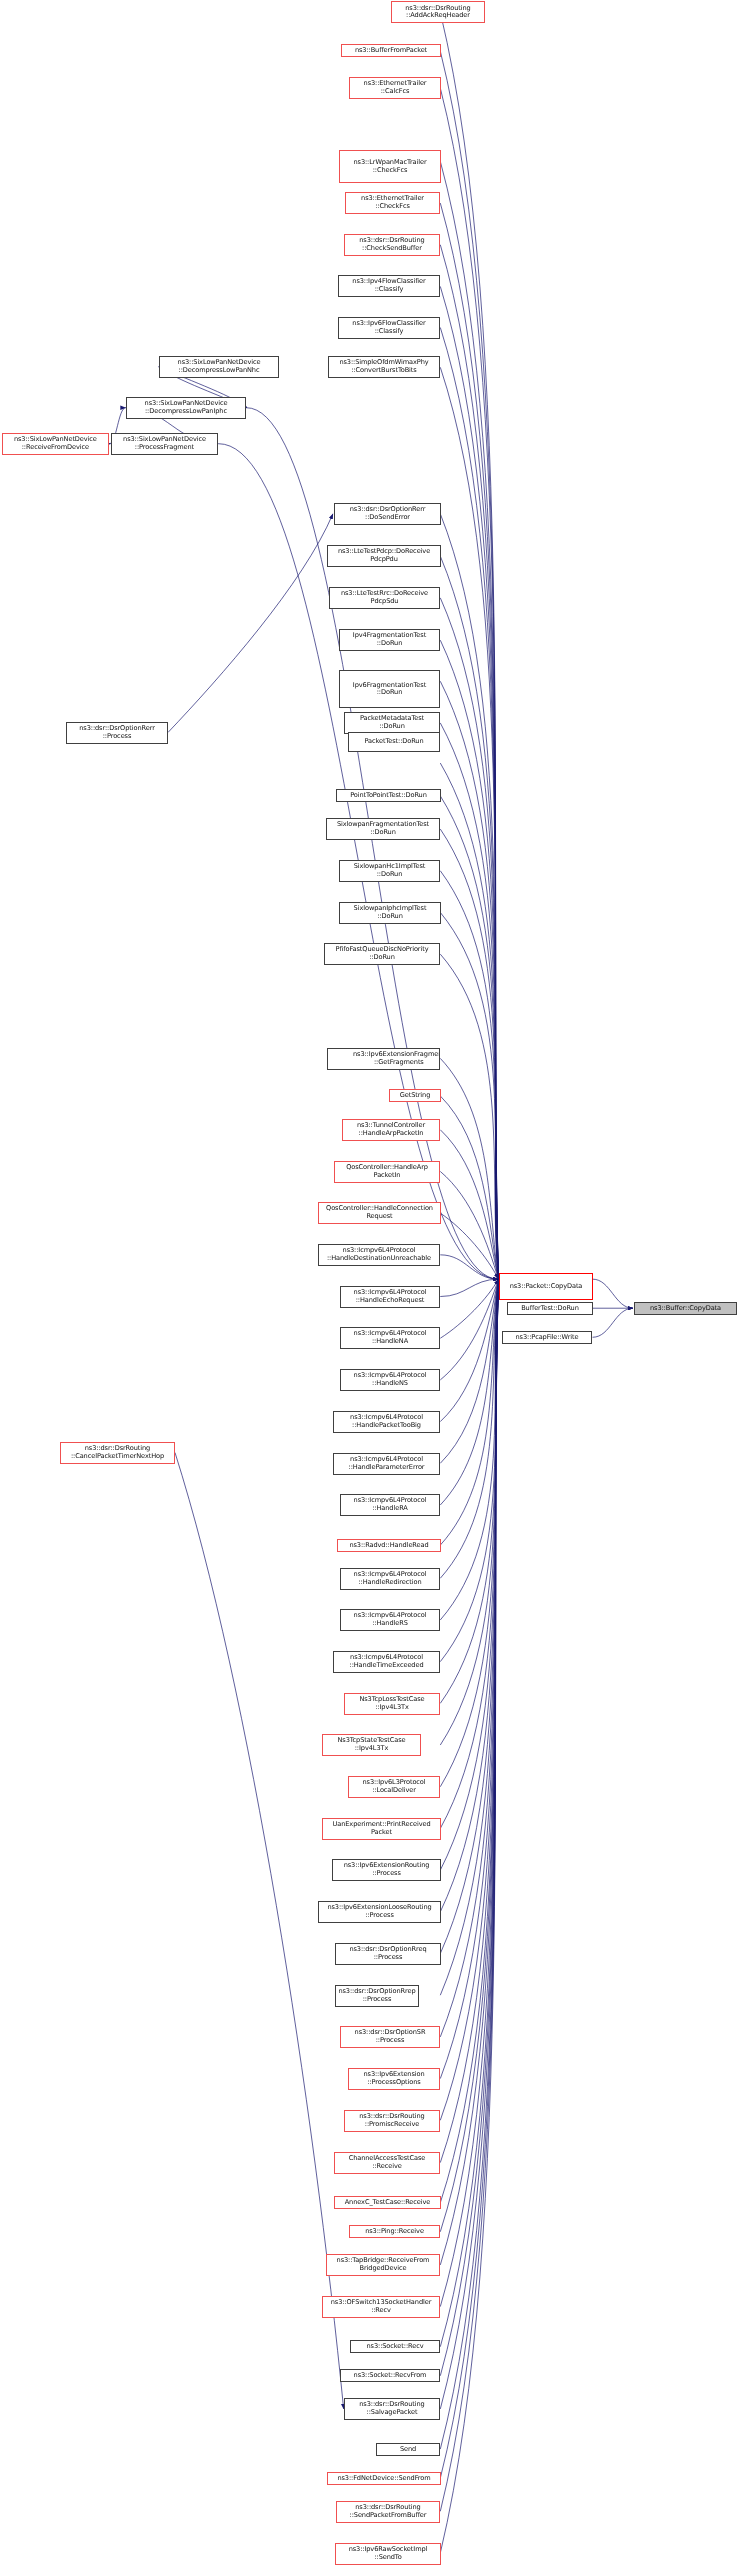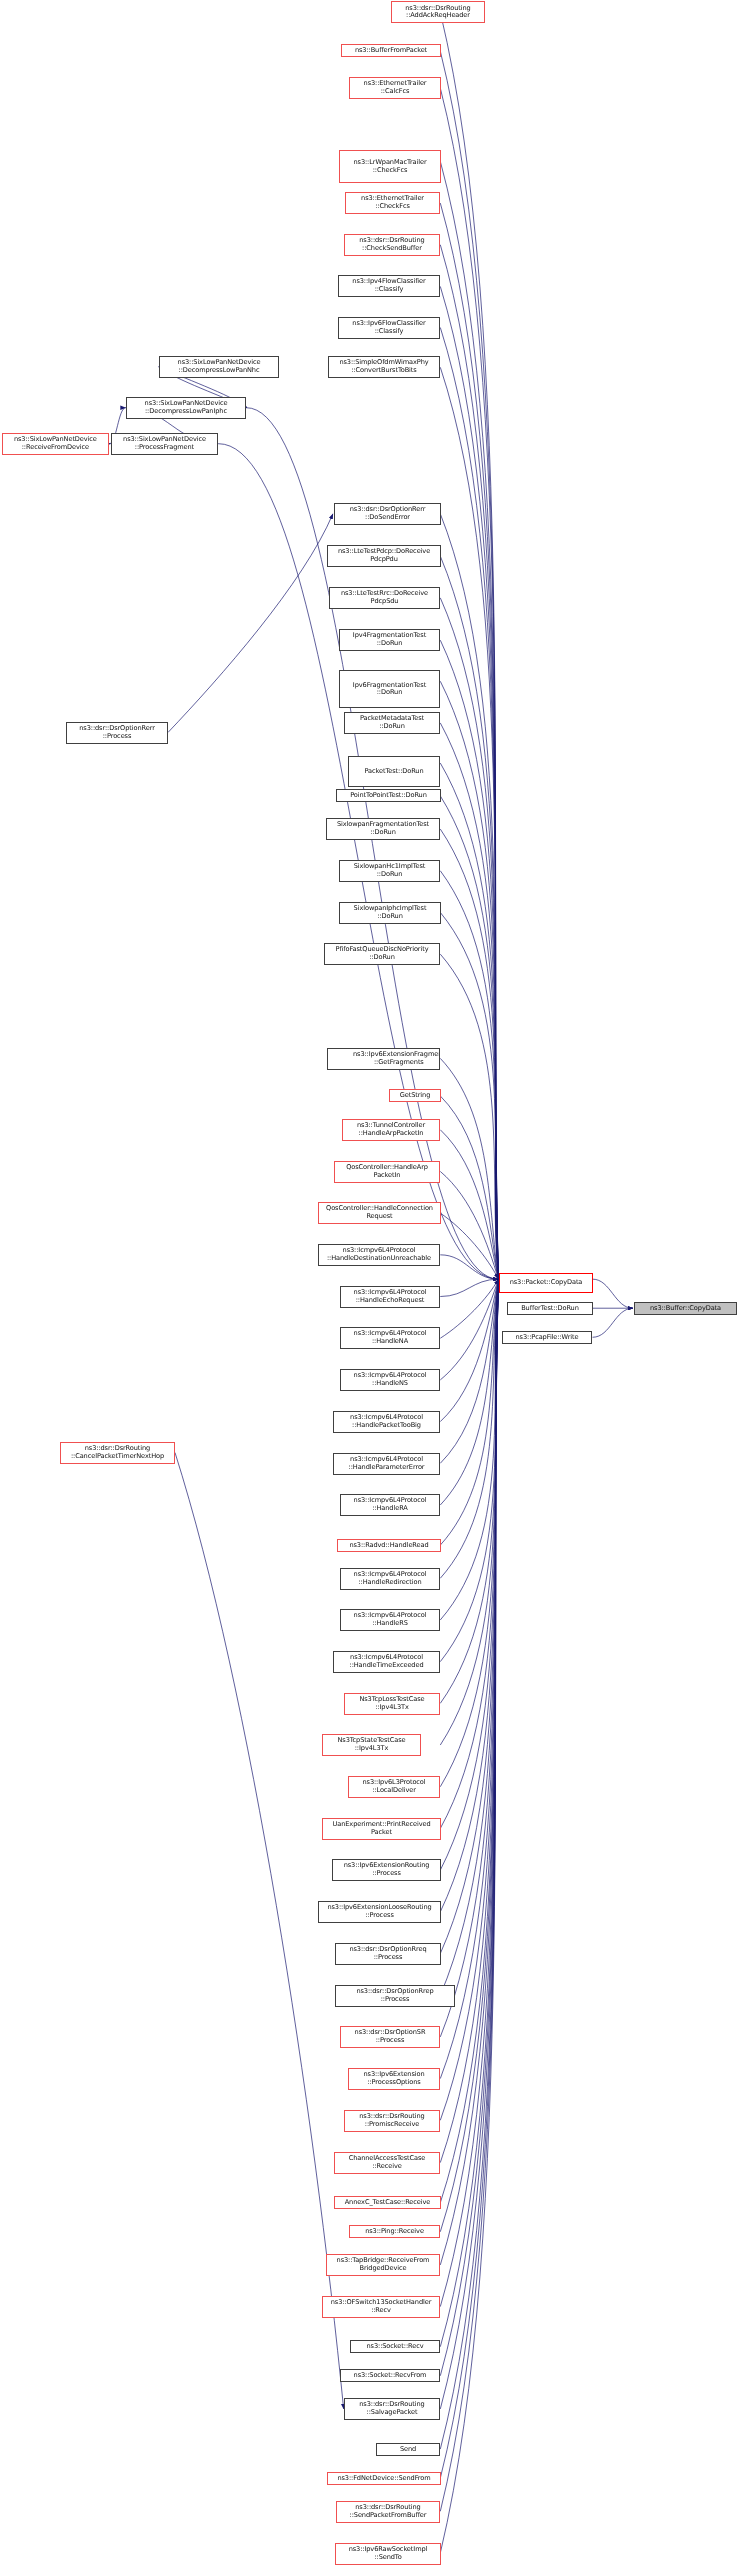--- a/index.html
+++ b/index.html
@@ -141,21 +141,21 @@
       <div class="node" style="left: 327px; top: 545px; width: 114px; height: 21.5px;">ns3::LteTestPdcp::DoReceive
 PdcpPdu</div>
       <div class="node" style="left: 329px; top: 587px; width: 111px; height: 21.5px;">ns3::LteTestRrc::DoReceive
 PdcpSdu</div>
       <div class="node" style="left: 339px; top: 629px; width: 101px; height: 21.5px;">Ipv4FragmentationTest
 ::DoRun</div>
       <div class="node" style="left: 339px; top: 670px; width: 101px; height: 38px;">Ipv6FragmentationTest
 ::DoRun</div>
       <div class="node" style="left: 344px; top: 712px; width: 96px; height: 21.5px;">PacketMetadataTest
 ::DoRun</div>
-      <div class="node" style="left: 348px; top: 756px; width: 92px; height: 31px;">PacketTest::DoRun</div>
+      <div class="node" style="left: 348px; top: 732px; width: 92px; height: 20px;">PacketTest::DoRun</div>
       <div class="node" style="left: 336px; top: 789px; width: 105px; height: 13.3px;">PointToPointTest::DoRun</div>
       <div class="node" style="left: 326px; top: 818px; width: 114px; height: 21.5px;">SixlowpanFragmentationTest
 ::DoRun</div>
       <div class="node" style="left: 339px; top: 860px; width: 101px; height: 21.5px;">SixlowpanHc1ImplTest
 ::DoRun</div>
       <div class="node" style="left: 339px; top: 902px; width: 102px; height: 21.5px;">SixlowpanIphcImplTest
 ::DoRun</div>
       <div class="node" style="left: 324px; top: 943px; width: 116px; height: 21.5px;">PfifoFastQueueDiscNoPriority
 ::DoRun</div>
       <div class="node" style="left: 66px; top: 722px; width: 102px; height: 21.5px;">ns3::dsr::DsrOptionRerr
@@ -197,21 +197,21 @@
       <div class="node red" style="left: 348px; top: 1776px; width: 92px; height: 21.5px;">ns3::Ipv6L3Protocol
 ::LocalDeliver</div>
       <div class="node red" style="left: 322px; top: 1818px; width: 119px; height: 21.5px;">UanExperiment::PrintReceived
 Packet</div>
       <div class="node" style="left: 332px; top: 1859px; width: 109px; height: 21.5px;">ns3::Ipv6ExtensionRouting
 ::Process</div>
       <div class="node" style="left: 318px; top: 1901px; width: 123px; height: 21.5px;">ns3::Ipv6ExtensionLooseRouting
 ::Process</div>
       <div class="node" style="left: 335px; top: 1943px; width: 106px; height: 21.5px;">ns3::dsr::DsrOptionRreq
 ::Process</div>
-      <div class="node" style="left: 335px; top: 1985px; width: 120px; height: 21.5px;">ns3::dsr::DsrOptionRrep
+      <div class="node" style="left: 335px; top: 1985px; width: 84px; height: 21.5px;">ns3::dsr::DsrOptionRrep
 ::Process</div>
       <div class="node red" style="left: 340px; top: 2026px; width: 100px; height: 21.5px;">ns3::dsr::DsrOptionSR
 ::Process</div>
       <div class="node red" style="left: 348px; top: 2068px; width: 92px; height: 21.5px;">ns3::Ipv6Extension
 ::ProcessOptions</div>
       <div class="node red" style="left: 344px; top: 2110px; width: 96px; height: 21.5px;">ns3::dsr::DsrRouting
 ::PromiscReceive</div>
       <div class="node red" style="left: 334px; top: 2152px; width: 106px; height: 21.5px;">ChannelAccessTestCase
 ::Receive</div>
       <div class="node red" style="left: 334px; top: 2196px; width: 107px; height: 13.3px;">AnnexC_TestCase::Receive</div>
@@ -225,19 +225,19 @@
       <div class="node" style="left: 344px; top: 2398px; width: 96px; height: 21.5px;">ns3::dsr::DsrRouting
 ::SalvagePacket</div>
       <div class="node" style="left: 376px; top: 2443px; width: 64px; height: 13.3px;">Send</div>
       <div class="node red" style="left: 327px; top: 2472px; width: 114px; height: 13.3px;">ns3::FdNetDevice::SendFrom</div>
       <div class="node red" style="left: 336px; top: 2501px; width: 104px; height: 21.5px;">ns3::dsr::DsrRouting
 ::SendPacketFromBuffer</div>
       <div class="node red" style="left: 335px; top: 2543px; width: 106px; height: 21.5px;">ns3::Ipv6RawSocketImpl
 ::SendTo</div>
       <div class="node red" style="left: 60px; top: 1442px; width: 115px; height: 21.5px;">ns3::dsr::DsrRouting
 ::CancelPacketTimerNextHop</div>
-      <div class="node center" style="left: 499px; top: 1273px; width: 94px; height: 20px;">ns3::Packet::CopyData</div>
+      <div class="node center" style="left: 499px; top: 1273px; width: 94px; height: 27px;">ns3::Packet::CopyData</div>
       <div class="node" style="left: 507px; top: 1302px; width: 86px; height: 13.3px;">BufferTest::DoRun</div>
       <div class="node" style="left: 502px; top: 1331px; width: 90px; height: 13.3px;">ns3::PcapFile::Write</div>
       <div class="node gray" style="left: 634px; top: 1302px; width: 103px; height: 13.3px;">ns3::Buffer::CopyData</div>
     </div>
 </div>
 
 
 </body></html>

